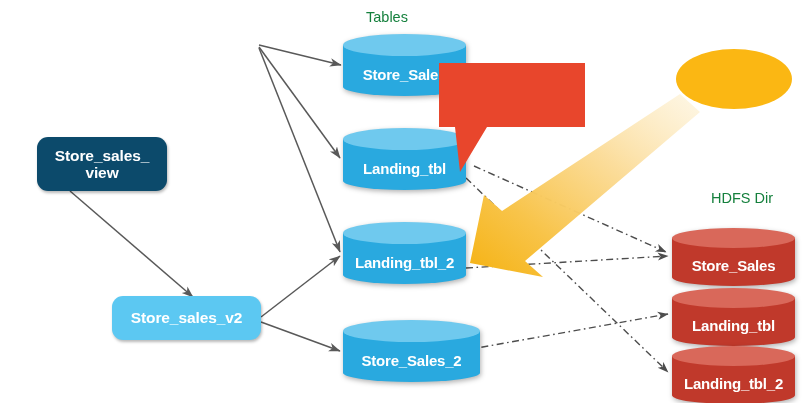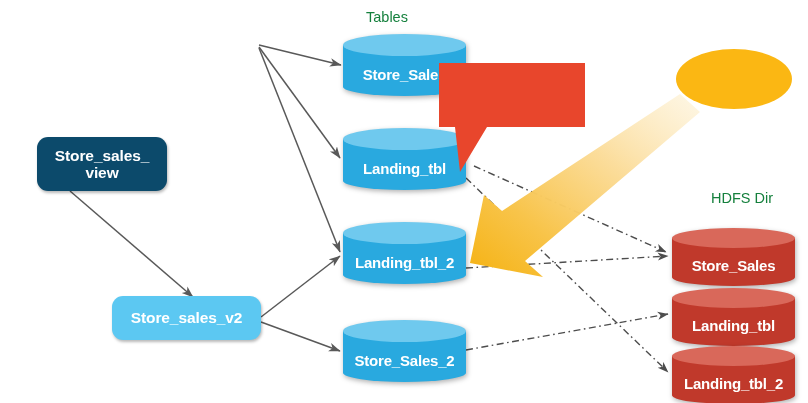--- a/index.html
+++ b/index.html
@@ -174,21 +174,21 @@
       <div class="top" style="height:22px;"></div>
       <div class="cyl-label" style="top:32px;">Landing_tbl</div>
     </div>
 
     <div class="cyl blue" style="left:343px; top:222px; width:123px; height:62px;">
       <div class="body" style="top:11px; height:51px;"></div>
       <div class="top" style="height:22px;"></div>
       <div class="cyl-label" style="top:32px;">Landing_tbl_2</div>
     </div>
 
-    <div class="cyl blue" style="left:343px; top:320px; width:123px; height:62px;border-radius:16px;">
+    <div class="cyl blue" style="left:343px; top:320px; width:137px; height:62px;border-radius:16px;">
       <div class="body" style="top:11px; height:51px;"></div>
       <div class="top" style="height:22px;"></div>
       <div class="cyl-label" style="top:32px;">Store_Sales_2</div>
     </div>
 
     <div class="cyl red" style="left:672px; top:228px; width:123px; height:58px;">
       <div class="body" style="top:10px; height:48px;"></div>
       <div class="top" style="height:20px;"></div>
       <div class="cyl-label" style="top:29px;">Store_Sales</div>
     </div>

